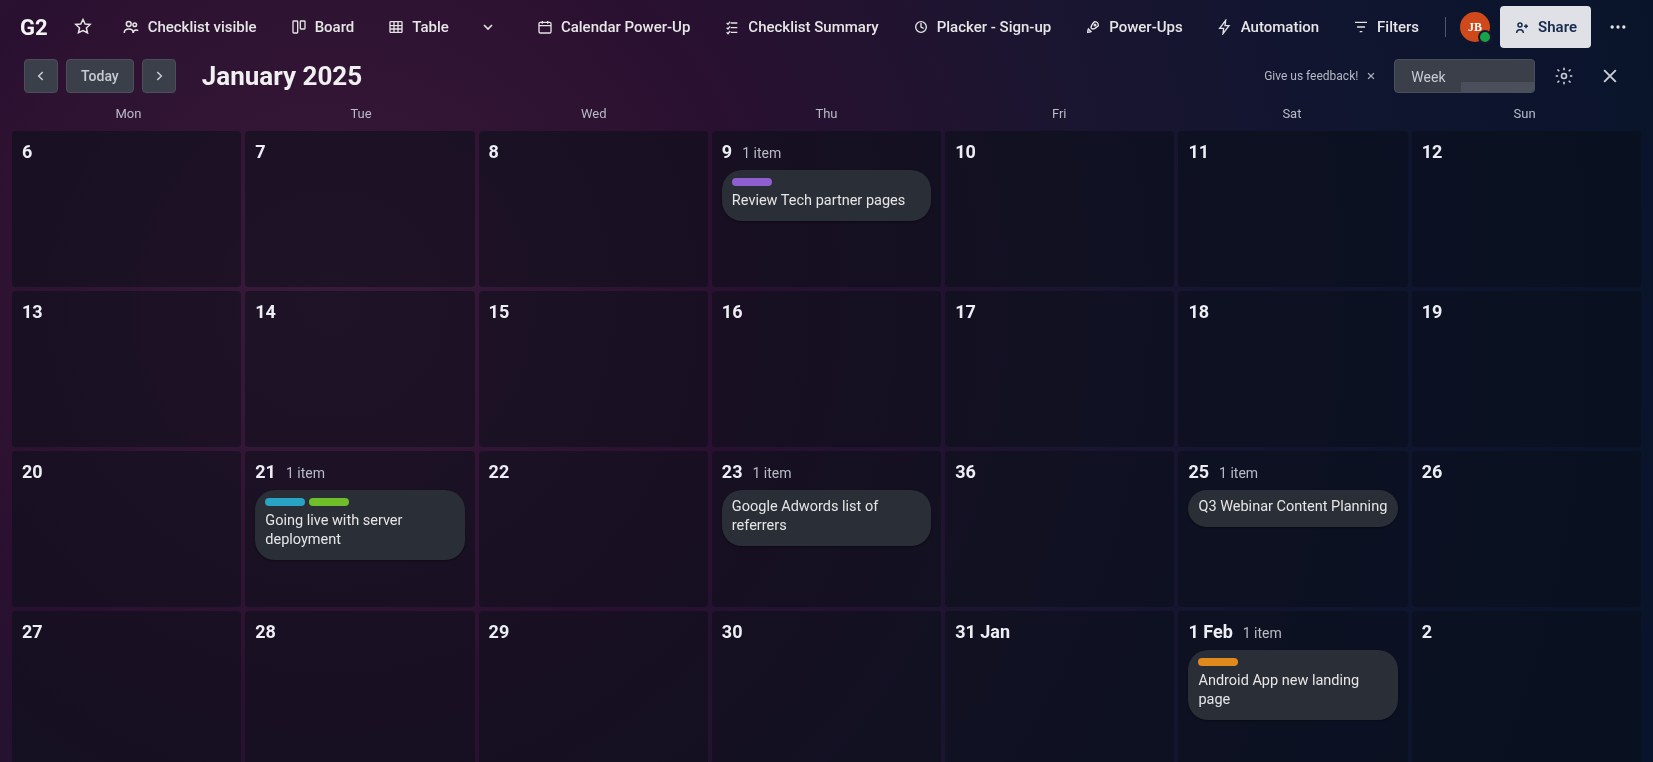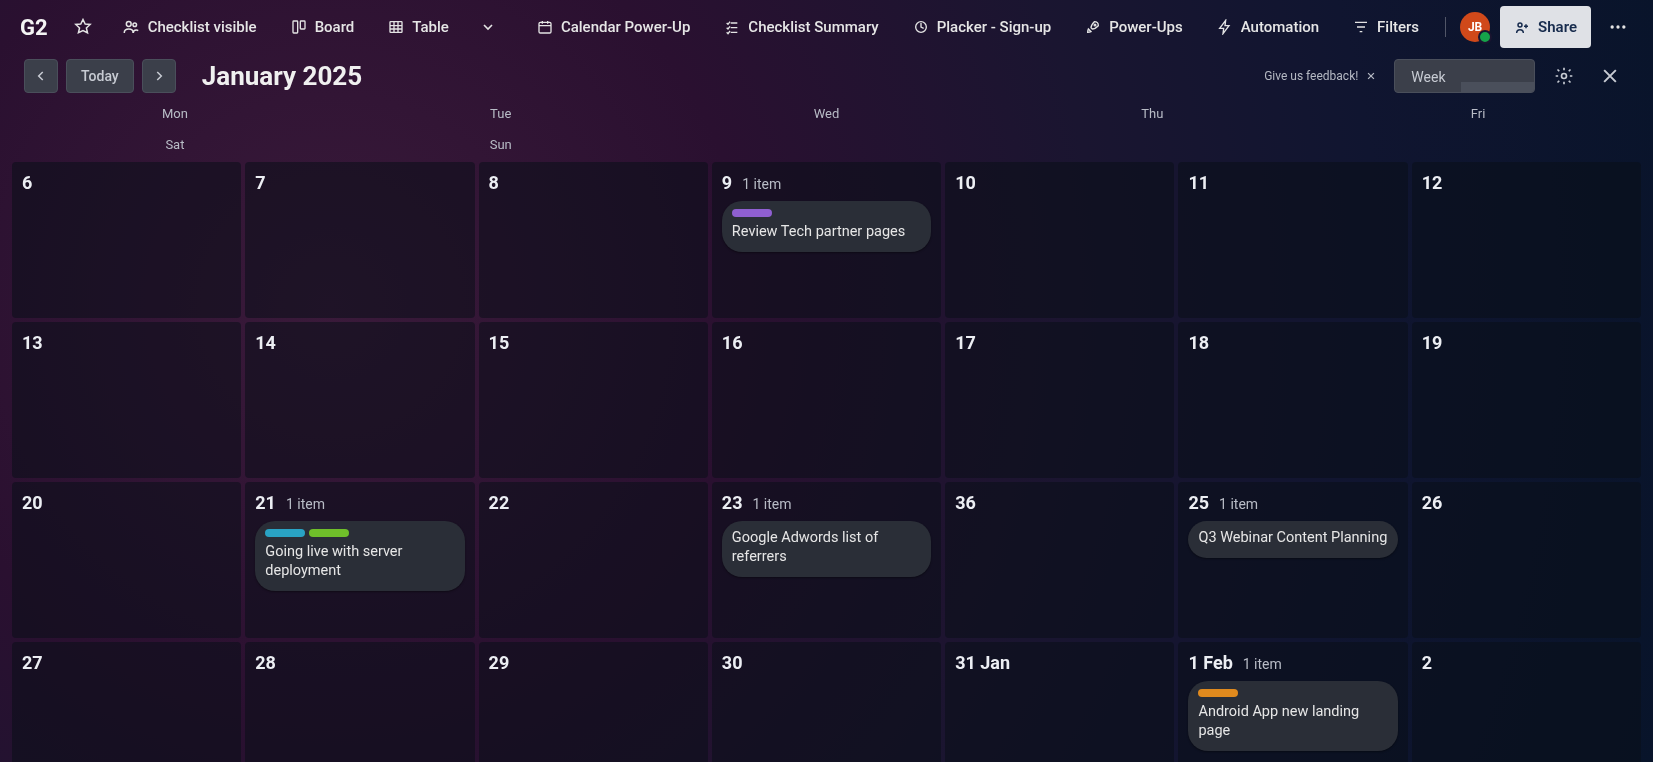--- a/index.html
+++ b/index.html
@@ -39,20 +39,21 @@
     background: rgba(255,255,255,0.28);
     margin: 0 4px;
   }
   .tb-spacer { flex: 1; }
   .avatar {
     width: 30px; height: 30px; border-radius: 50%;
     background: #d0491a; color: #fff;
     display: flex; align-items: center; justify-content: center;
     font-size: 12px; font-weight: 700;
     position: relative;
+    font-family: Liberation Serif, serif;
   }
   .avatar::after {
     content: ""; position: absolute; right: -2px; bottom: -2px;
     width: 10px; height: 10px; border-radius: 50%;
     background: #16a34a; border: 2px solid #1a1530;
   }
   .share-btn {
     height: 42px; padding: 0 14px;
     background: #dfe1e6; color: #172b4d;
     border-radius: 4px; font-weight: 600; font-size: 15px;
@@ -97,21 +98,21 @@
   }
   .view-toggle > div.active { background: #4a4f5b; color: #fff; font-weight: 600; margin-top: 22px; }
   .ctrl-icon {
     width: 34px; height: 34px; display: flex; align-items: center;
     justify-content: center; cursor: pointer; color: #c7cbd3;
   }
 
   
   .dow-row {
     display: grid;
-    grid-template-columns: repeat(5, 1fr);
+    grid-template-columns: repeat(7, 1fr);
     padding: 0 12px;
     margin-top: 2px;
   }
   .dow {
     text-align: center; font-size: 13px; color: #b8bcc6;
     padding: 6px 0 10px;
   }
 
   
   .cal-grid {

